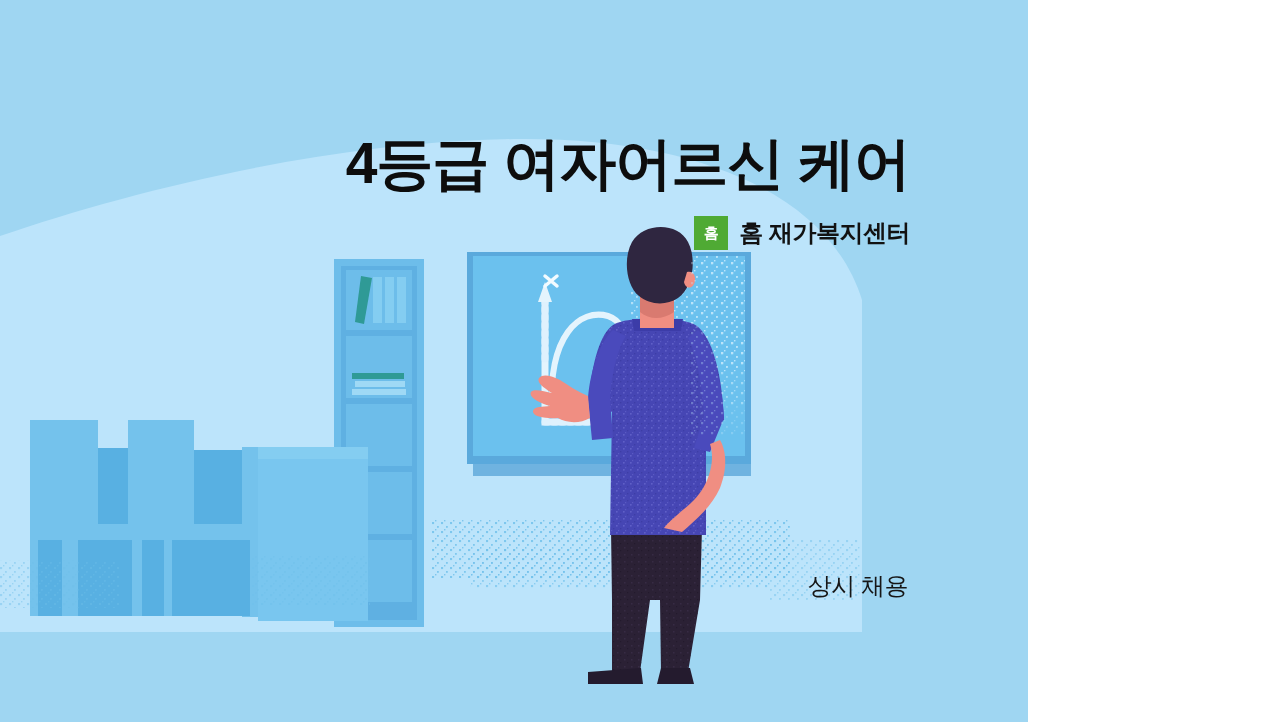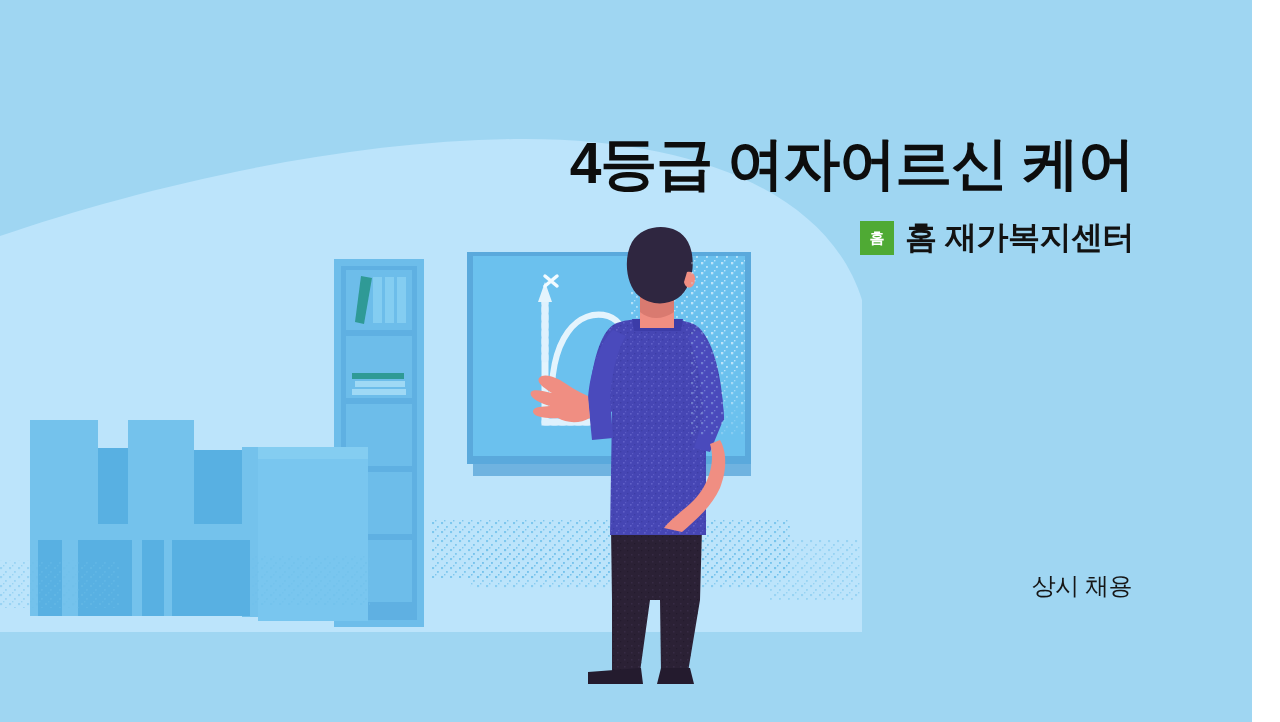--- a/index.html
+++ b/index.html
@@ -5,21 +5,21 @@
   html, body {
     margin: 0;
     padding: 0;
     background: #ffffff;
   }
   body {
     font-family: "Liberation Sans", "DejaVu Sans", sans-serif;
   }
   #poster {
     position: relative;
-    width: 1252px;
+    width: 1028px;
     height: 722px;
     overflow: hidden;
     background: #4d7c0f;
   }
   .layer {
     position: absolute;
     top: 0; left: 0;
     width: 1280px;
     height: 722px;
   }
@@ -59,21 +59,21 @@
     color: #ffffff;
     font-size: 15px;
     font-weight: bold;
     display: flex;
     align-items: center;
     justify-content: center;
     line-height: 1;
     flex: none;
   }
   .company-name {
-    font-size: 32px;
+    font-size: 24px;
     font-weight: bold;
     color: #121212;
     letter-spacing: -0.5px;
     white-space: nowrap;
   }
   .hiring-status {
     position: absolute;
     z-index: 40;
     right: 120px;
     top: 570px;

